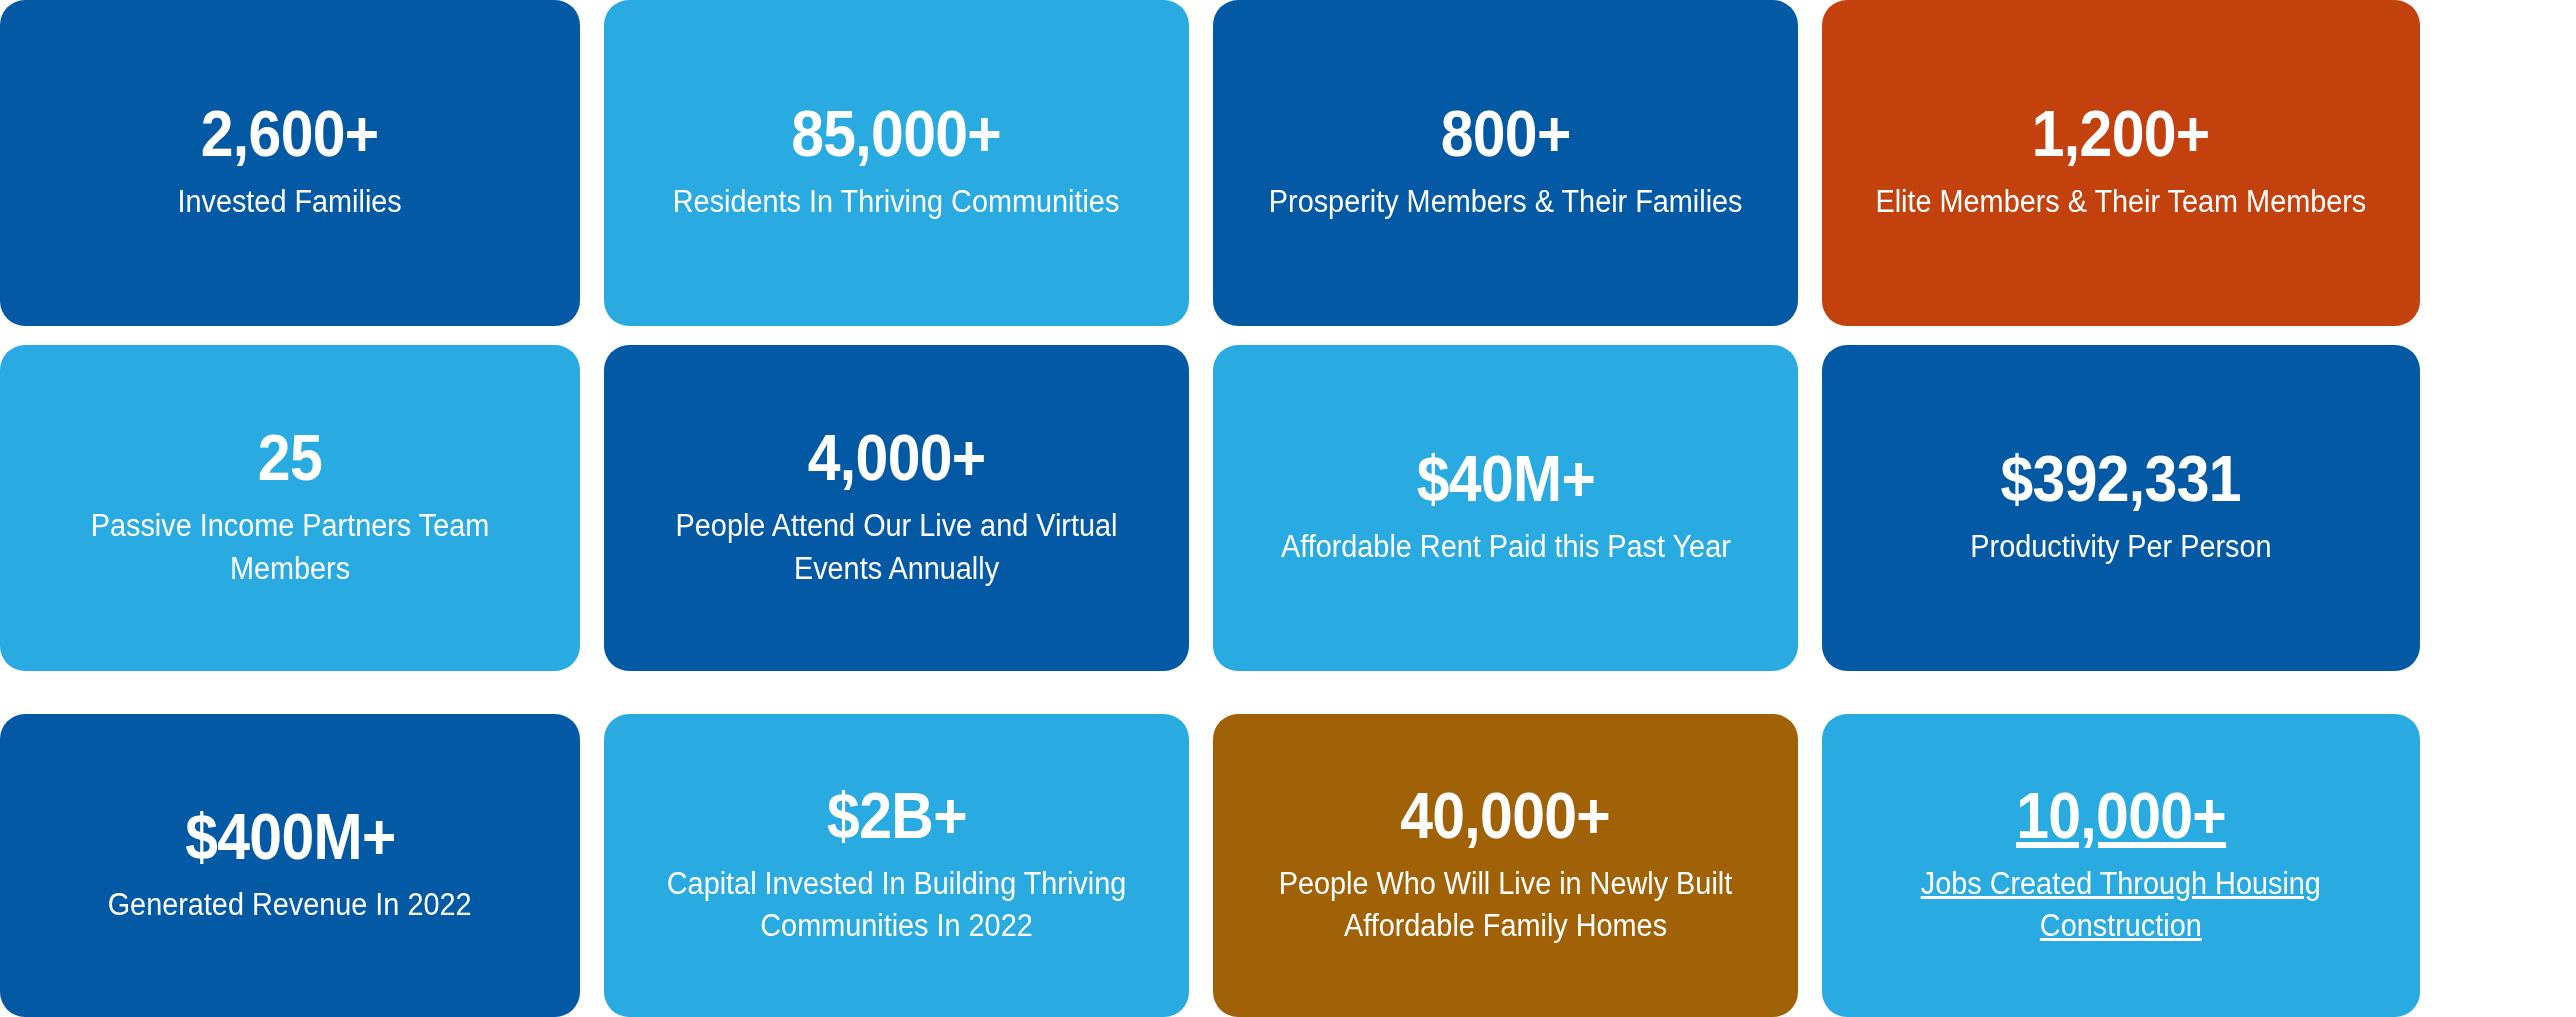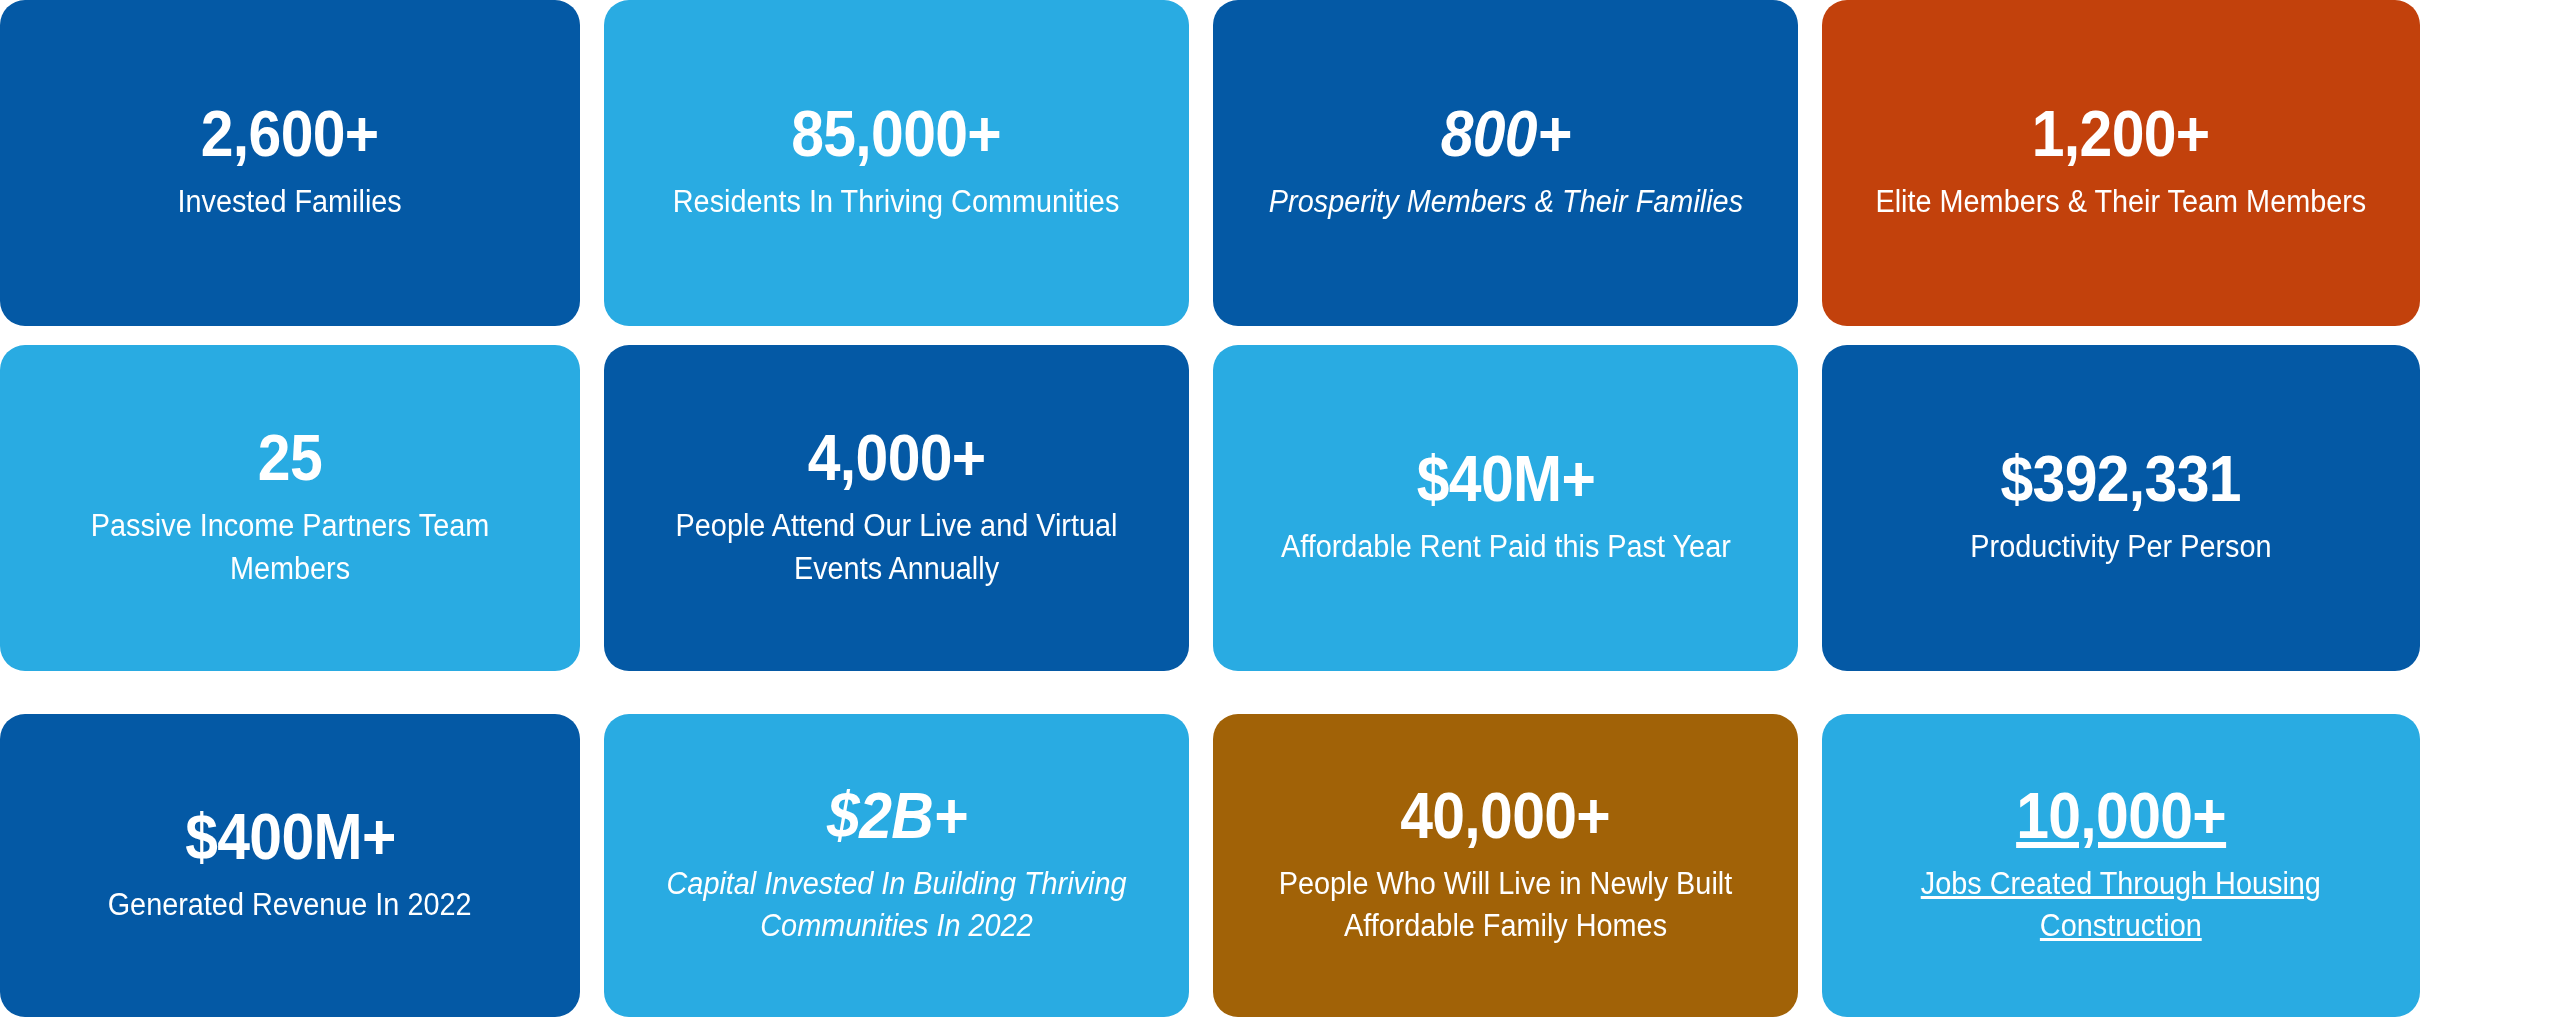--- a/index.html
+++ b/index.html
@@ -86,21 +86,21 @@
   <div class="stat-card dark col1 row1" style="background: rgb(4, 89, 165); color: rgb(255, 255, 255);">
     <div class="stat-value">2,600+</div>
     <div class="stat-label">Invested Families</div>
   </div>
 
   <div class="stat-card light col2 row1" style="background: rgb(41, 171, 226); color: rgb(255, 255, 255);">
     <div class="stat-value">85,000+</div>
     <div class="stat-label">Residents In Thriving Communities</div>
   </div>
 
-  <div class="stat-card dark col3 row1" style="background: rgb(4, 89, 165); color: rgb(255, 255, 255); font-style: italic;">
+  <div class="stat-card dark col3 row1" style="background: rgb(4, 89, 165); color: rgb(255, 255, 255);">
     <div class="stat-value">800+</div>
     <div class="stat-label">Prosperity Members &amp; Their Families</div>
   </div>
 
   <div class="stat-card light col4 row1" style="background: #c2410c; color: rgb(255, 255, 255);">
     <div class="stat-value">1,200+</div>
     <div class="stat-label">Elite Members &amp; Their Team Members</div>
   </div>
 
   <div class="stat-card light col1 row2" style="background: rgb(41, 171, 226); color: rgb(255, 255, 255);">
@@ -121,21 +121,21 @@
   <div class="stat-card dark col4 row2" style="background: rgb(4, 89, 165); color: rgb(255, 255, 255);">
     <div class="stat-value">$392,331</div>
     <div class="stat-label">Productivity Per Person</div>
   </div>
 
   <div class="stat-card dark col1 row3" style="background: rgb(4, 89, 165); color: rgb(255, 255, 255);">
     <div class="stat-value">$400M+</div>
     <div class="stat-label">Generated Revenue In 2022</div>
   </div>
 
-  <div class="stat-card light col2 row3" style="background: rgb(41, 171, 226); color: rgb(255, 255, 255); font-style: italic;">
+  <div class="stat-card light col2 row3" style="background: rgb(41, 171, 226); color: rgb(255, 255, 255);">
     <div class="stat-value">$2B+</div>
     <div class="stat-label">Capital Invested In Building Thriving Communities In 2022</div>
   </div>
 
   <div class="stat-card dark col3 row3" style="background: #a16207; color: rgb(255, 255, 255);">
     <div class="stat-value">40,000+</div>
     <div class="stat-label">People Who Will Live in Newly Built Affordable Family Homes</div>
   </div>
 
   <div class="stat-card light col4 row3" style="background: rgb(41, 171, 226); color: rgb(255, 255, 255); text-decoration: underline;">

